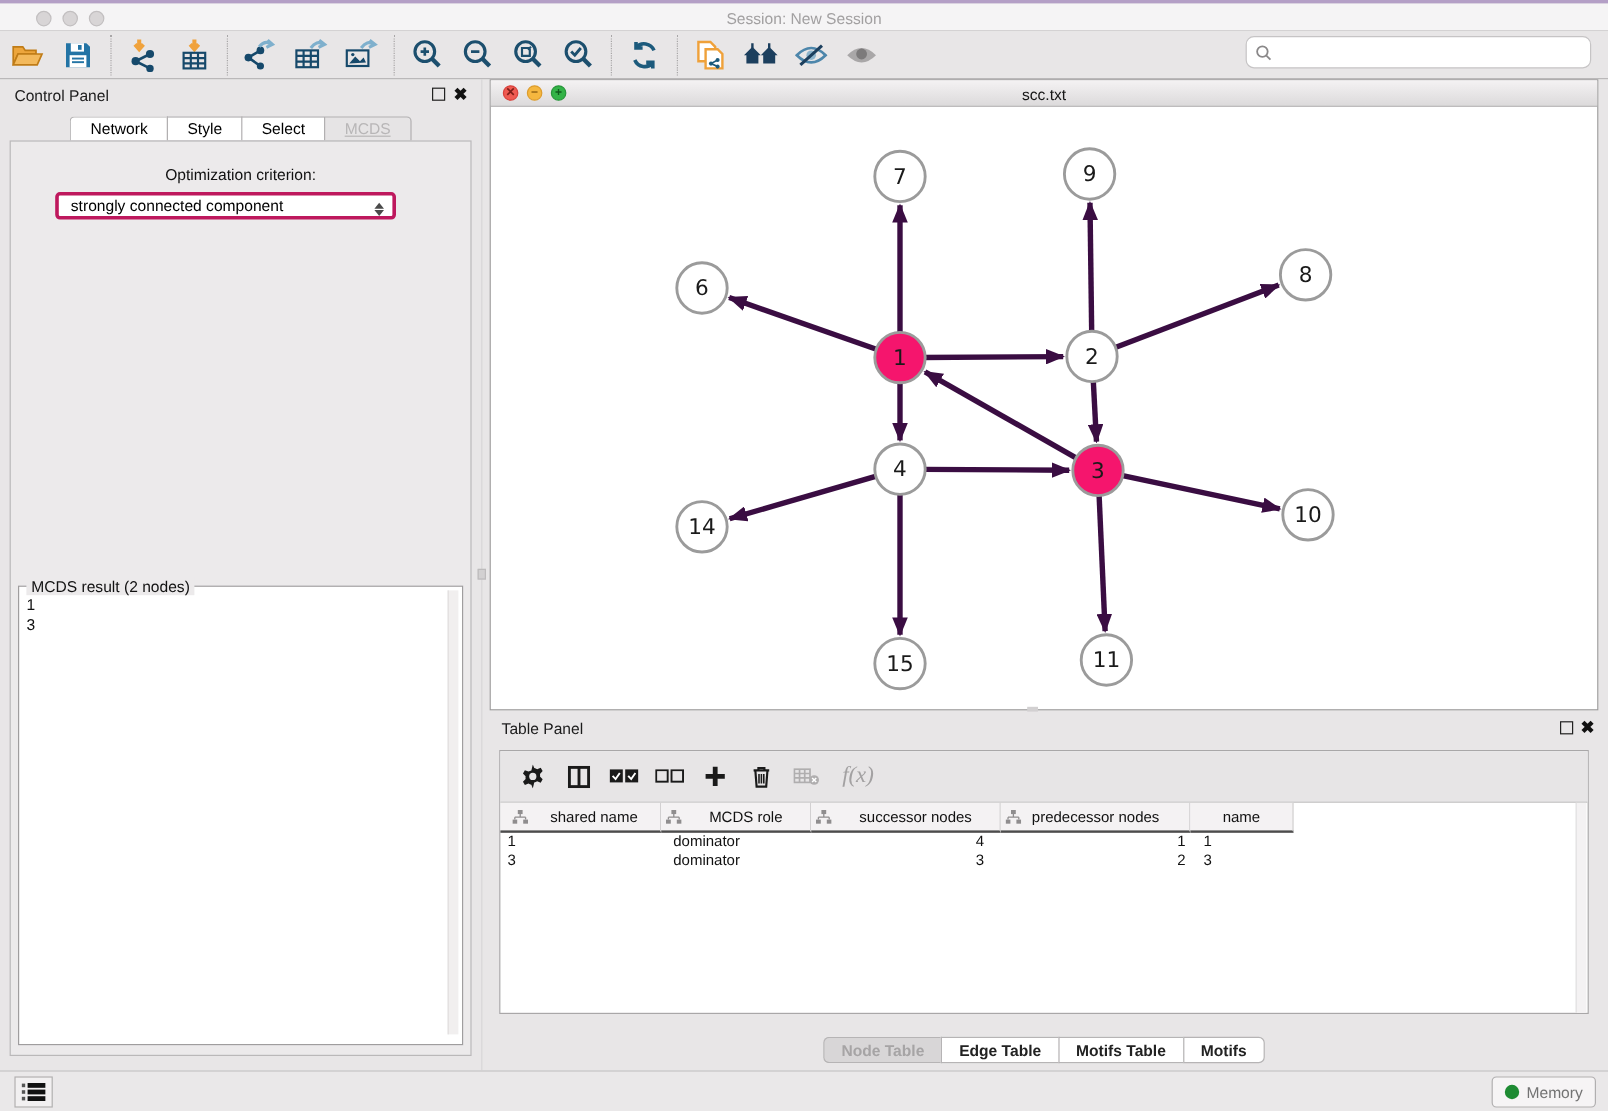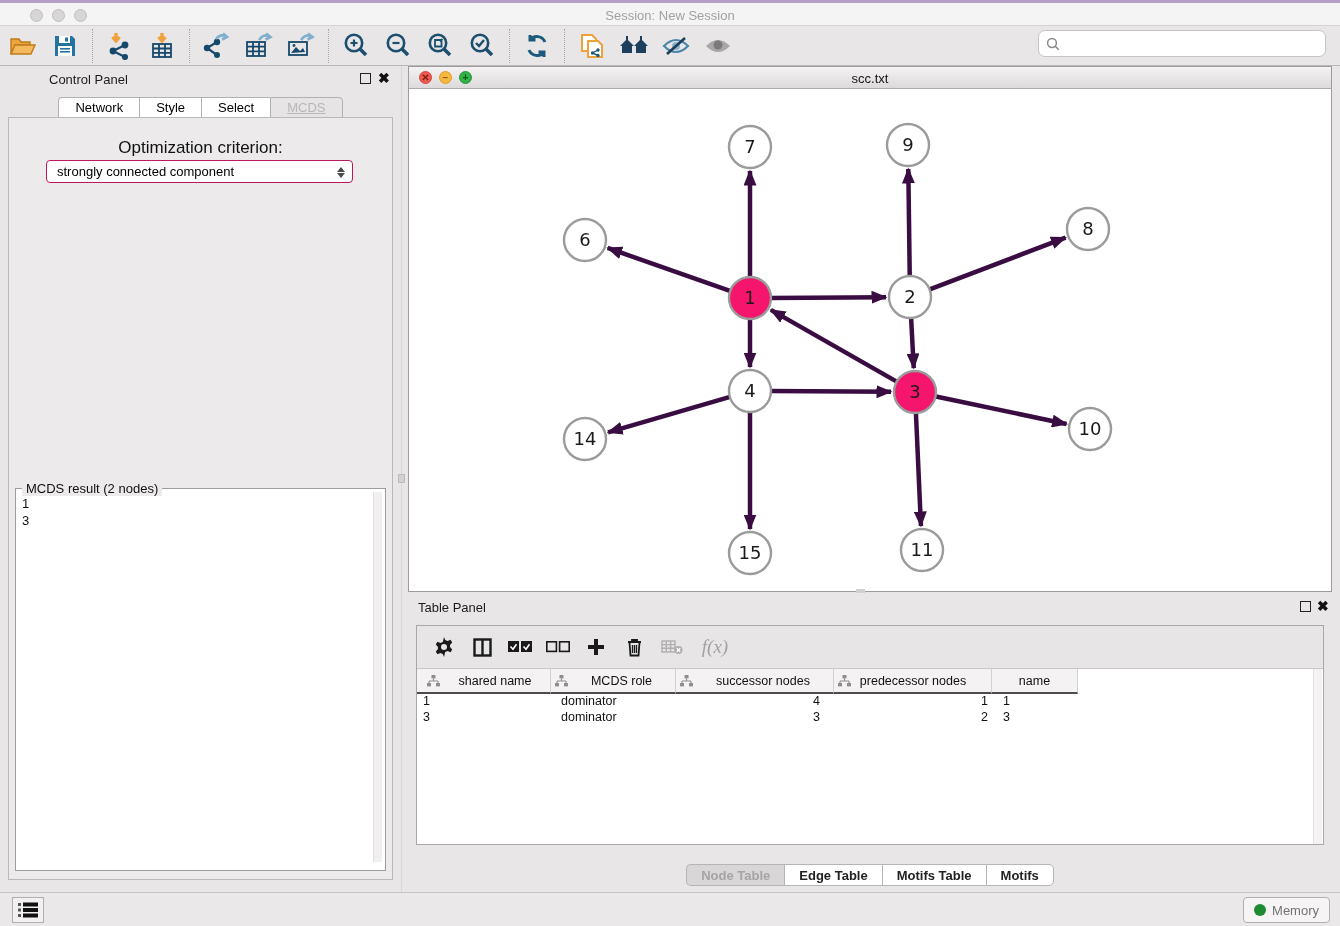--- a/index.html
+++ b/index.html
@@ -14,31 +14,31 @@
   .win-title { position:absolute; top:5px; left:0; width:100%; text-align:center; font-size:13px; color:#a2a0a1; }
 
   
   .toolbar { position:absolute; left:0; top:26px; width:1340px; height:40px; background:#e8e6e7; border-bottom:1px solid #bab8b9; display:flex; align-items:center; }
   .tb-icon { width:34px; height:32px; margin:0 4px; display:flex; align-items:center; justify-content:center; }
   .tb-sep { width:1px; height:34px; border-left:1px dotted #a8a6a7; margin:0 6px; }
   .searchbox { position:absolute; right:14px; top:4px; width:288px; height:27px; background:#fff; border:1px solid #c6c4c5; border-radius:7px; display:flex; align-items:center; padding-left:7px; }
   .searchbox input { border:none; outline:none; flex:1; font-size:13px; background:transparent; margin-left:5px; }
 
   
-  .cpanel-title-row { position:absolute; left:12px; top:72px; font-size:13px; color:#1c1c1c;margin-left:37px; }
+  .cpanel-title-row { position:absolute; left:12px; top:72px; font-size:13px; color:#1c1c1c; }
   .cp-float { position:absolute; left:360px; top:73px; width:11px; height:11px; border:1.5px solid #222; }
   .cp-close { position:absolute; left:378px; top:70px; font-size:14px; font-weight:bold; color:#111; }
   .cp-tabs { position:absolute; left:8px; top:97px; width:385px; display:flex; justify-content:center; }
   .cp-tab { height:21px; padding:0 16px; background:#fff; border:1px solid #b2b0b1; border-right:none; font-size:13px; display:flex; align-items:center; }
   .cp-tab:first-child { border-radius:4px 0 0 0; }
   .cp-tab:last-child { border-right:1px solid #b2b0b1; border-radius:0 4px 0 0; }
   .cp-tab.disabled { background:#e6e4e5; color:#b8b6b7;text-decoration:underline; }
   .cp-body { position:absolute; left:8px; top:117px; width:385px; height:763px; background:#eceaeb; border:1px solid #bab8b9; }
-  .opt-label { position:absolute; left:0; top:20px; width:100%; text-align:center; font-size:17px; color:#111; }
-  .dropdown { position:absolute; left:37px; top:42px; width:307px; height:23px; background:#fff; border:1px solid #be185d; border-radius:4px; display:flex; align-items:center; padding-left:10px; font-size:13px; }
+  .opt-label { position:absolute; left:0; top:20px; width:100%; text-align:center; font-size:13px; color:#111; }
+  .dropdown { position:absolute; left:37px; top:42px; width:284px; height:23px; background:#fff; border:3px solid #be185d; border-radius:4px; display:flex; align-items:center; padding-left:10px; font-size:13px; }
   .dd-stepper { position:absolute; right:4px; top:3px; width:14px; height:16px; display:flex; flex-direction:column; align-items:center; justify-content:center; gap:1px; }
   .dd-stepper .up { width:0;height:0;border-left:4px solid transparent;border-right:4px solid transparent;border-bottom:5px solid #4a4a4a; }
   .dd-stepper .dn { width:0;height:0;border-left:4px solid transparent;border-right:4px solid transparent;border-top:5px solid #4a4a4a; }
   .cp-buttons { position:absolute; left:0; top:75px; width:100%; display:flex; justify-content:center; gap:14px; }
   .mac-btn { height:22px; padding:0 18px; background:linear-gradient(#ffffff,#f1eff0); border:1px solid #b3b1b2; border-radius:5px; font-size:13px; color:#111; display:flex; align-items:center; }
   .result-box { position:absolute; left:6px; top:370px; width:371px; height:383px; border:1px solid #9f9d9e; background:#fff; }
   .result-legend { position:absolute; left:6px; top:-8px; background:#eceaeb; padding:0 4px; font-size:13px; color:#111; }
   .result-lines { position:absolute; left:6px; top:6px; font-size:13px; color:#111; line-height:17px; }
   .result-scroll { position:absolute; right:3px; top:3px; width:9px; height:370px; background:#f1efef; border-left:1px solid #e0dede; }
 

